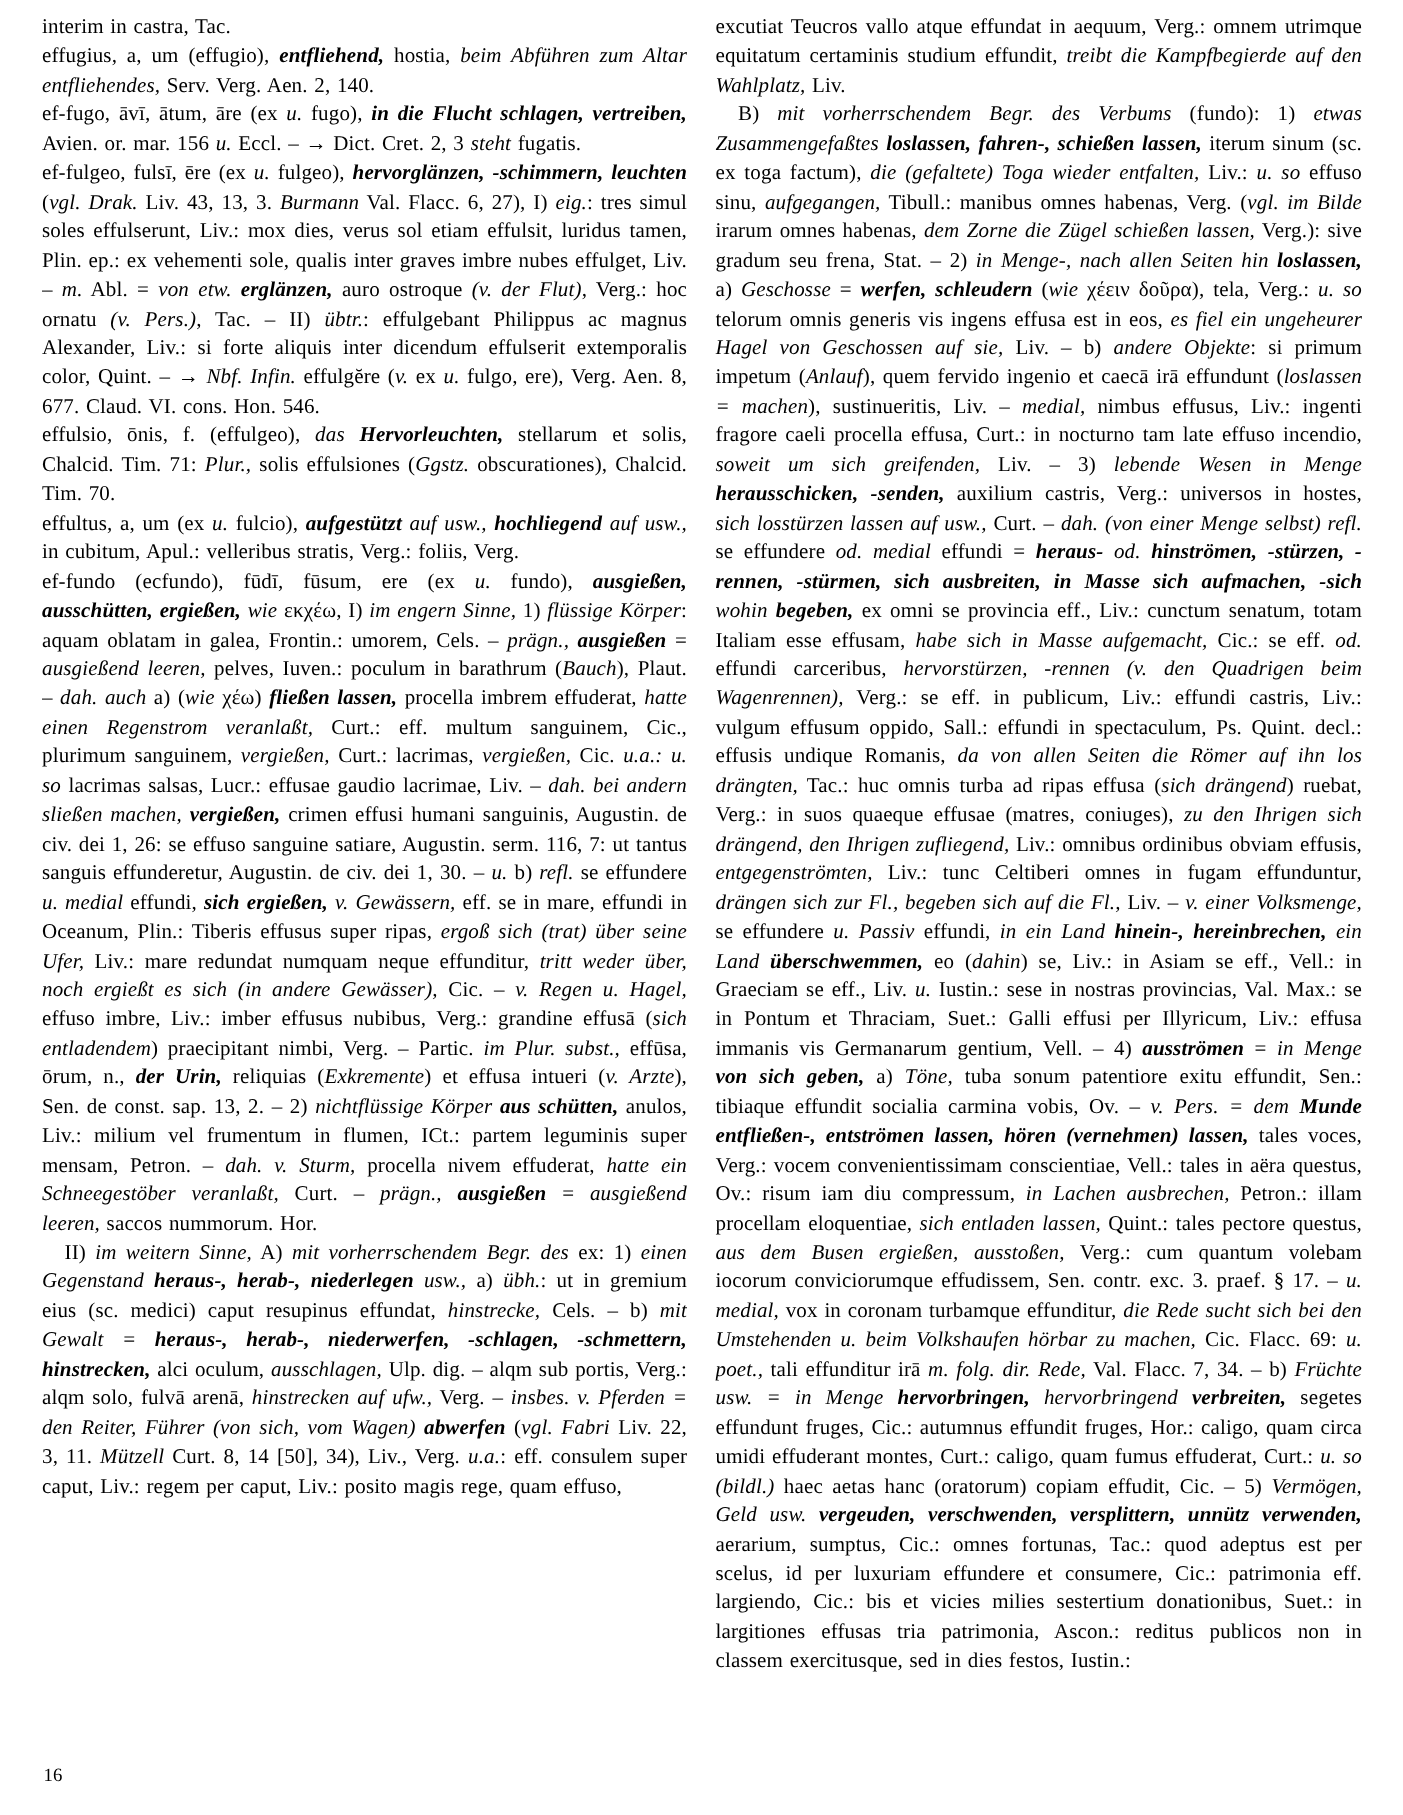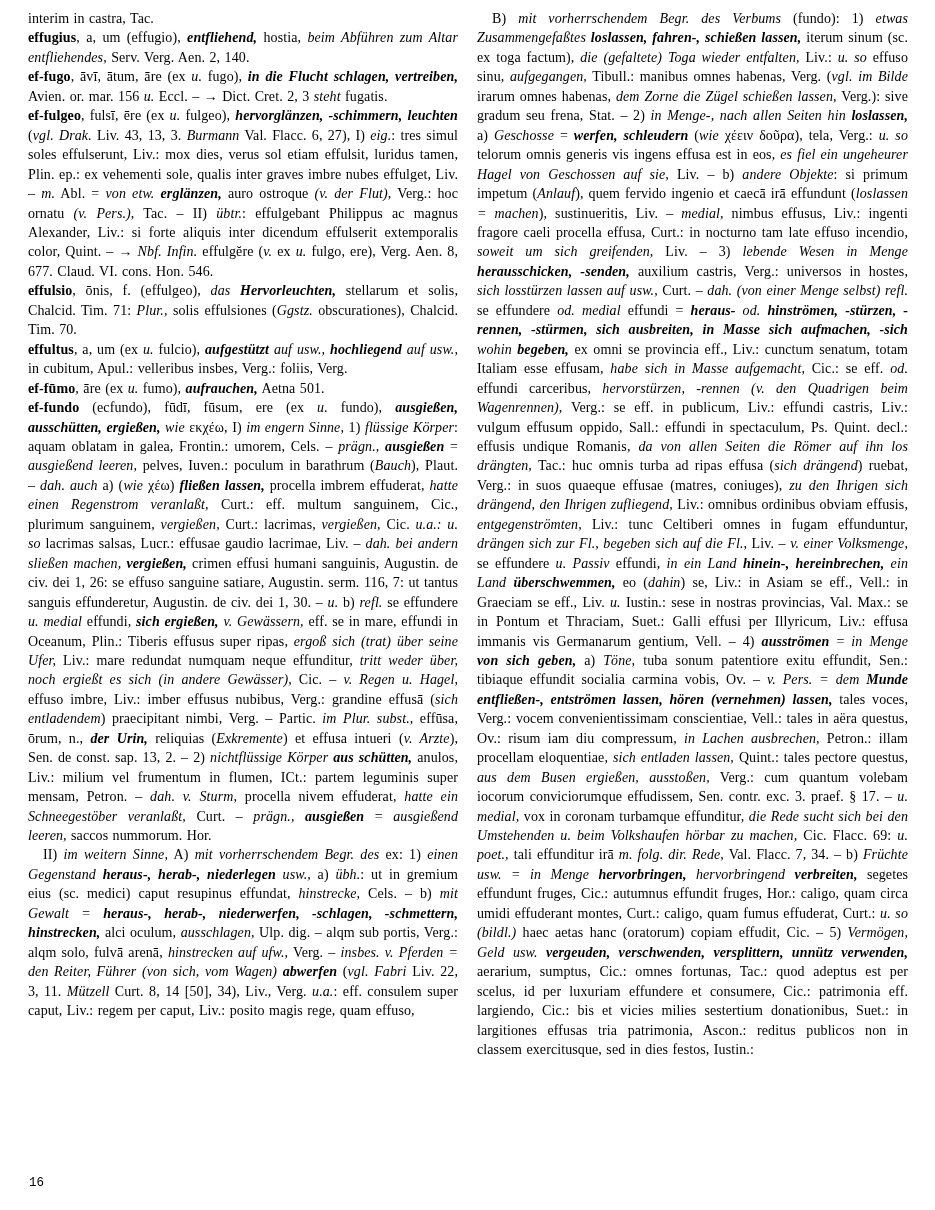--- a/index.html
+++ b/index.html
@@ -14,40 +14,40 @@
     position:absolute;top:9px;height:1166px;overflow:hidden;
     text-align:justify;
     font-size:14px;line-height:19.45px;
     letter-spacing:0.1px;word-spacing:0.8px;
   }
   .column-left{left:28px;width:430px;}
   .column-right{left:477px;width:431px;}
   p.para{margin:0;padding:0;}
   p.para.indent{text-indent:15px;}
   .s-n{font-weight:normal;font-style:normal;}
-  .s-b{font-weight:bold;font-style:normal;}
+  .s-b{font-weight:normal;font-style:normal;}
   .s-i{font-style:italic;font-weight:normal;}
   .s-bi{font-weight:bold;font-style:italic;}
   .page-number{
     position:absolute;left:29px;top:1176px;
-    font-size:12.5px;line-height:14px;font-family:Liberation Mono, monospace;
+    font-size:12.5px;line-height:14px;
   }
 </style>
 </head>
 <body>
 
 <div class="page">
   <div class="column column-left">
       <p class="para"><span class="s-n">interim in castra, Tac.</span></p>
       <p class="para"><span class="s-b">effugius</span><span class="s-n">, a, um (effugio), </span><span class="s-bi">entfliehend,</span><span class="s-n"> hostia, </span><span class="s-i">beim Abführen zum Altar entfliehendes,</span><span class="s-n"> Serv. Verg. Aen. 2, 140.</span></p>
       <p class="para"><span class="s-b">ef-fugo</span><span class="s-n">, āvī, ātum, āre (ex </span><span class="s-i">u.</span><span class="s-n"> fugo), </span><span class="s-bi">in die Flucht schlagen, vertreiben,</span><span class="s-n"> Avien. or. mar. 156 </span><span class="s-i">u.</span><span class="s-n"> Eccl. – → Dict. Cret. 2, 3 </span><span class="s-i">steht</span><span class="s-n"> fugatis.</span></p>
       <p class="para"><span class="s-b">ef-fulgeo</span><span class="s-n">, fulsī, ēre (ex </span><span class="s-i">u.</span><span class="s-n"> fulgeo), </span><span class="s-bi">hervorglänzen, -schimmern, leuchten</span><span class="s-n"> (</span><span class="s-i">vgl. Drak.</span><span class="s-n"> Liv. 43, 13, 3. </span><span class="s-i">Burmann</span><span class="s-n"> Val. Flacc. 6, 27), I) </span><span class="s-i">eig.</span><span class="s-n">: tres simul soles effulserunt, Liv.: mox dies, verus sol etiam effulsit, luridus tamen, Plin. ep.: ex vehementi sole, qualis inter graves imbre nubes effulget, Liv. – </span><span class="s-i">m.</span><span class="s-n"> Abl. = </span><span class="s-i">von etw.</span><span class="s-n"> </span><span class="s-bi">erglänzen,</span><span class="s-n"> auro ostroque </span><span class="s-i">(v. der Flut)</span><span class="s-n">, Verg.: hoc ornatu </span><span class="s-i">(v. Pers.)</span><span class="s-n">, Tac. – II) </span><span class="s-i">übtr.</span><span class="s-n">: effulgebant Philippus ac magnus Alexander, Liv.: si forte aliquis inter dicendum effulserit extemporalis color, Quint. – → </span><span class="s-i">Nbf. Infin.</span><span class="s-n"> effulgĕre (</span><span class="s-i">v.</span><span class="s-n"> ex </span><span class="s-i">u.</span><span class="s-n"> fulgo, ere), Verg. Aen. 8, 677. Claud. VI. cons. Hon. 546.</span></p>
       <p class="para"><span class="s-b">effulsio</span><span class="s-n">, ōnis, f. (effulgeo), </span><span class="s-i">das </span><span class="s-bi">Hervorleuchten,</span><span class="s-n"> stellarum et solis, Chalcid. Tim. 71: </span><span class="s-i">Plur.,</span><span class="s-n"> solis effulsiones (</span><span class="s-i">Ggstz.</span><span class="s-n"> obscurationes), Chalcid. Tim. 70.</span></p>
-      <p class="para"><span class="s-b">effultus</span><span class="s-n">, a, um (ex </span><span class="s-i">u.</span><span class="s-n"> fulcio), </span><span class="s-bi">aufgestützt</span><span class="s-i"> auf usw., </span><span class="s-bi">hochliegend</span><span class="s-i"> auf usw.,</span><span class="s-n"> in cubitum, Apul.: velleribus insbes, Verg.: foliis, Verg.</span></p>
-      <p class="para"><span class="s-b">ef-fūmo</span><span class="s-n">, āre (ex </span><span class="s-i">u.</span><span class="s-n"> fumo), </span><span class="s-bi">aufrauchen,</span><span class="s-n"> Aetna 501.</span></p>
+      <p class="para"><span class="s-b">effultus</span><span class="s-n">, a, um (ex </span><span class="s-i">u.</span><span class="s-n"> fulcio), </span><span class="s-bi">aufgestützt</span><span class="s-i"> auf usw., </span><span class="s-bi">hochliegend</span><span class="s-i"> auf usw.,</span><span class="s-n"> in cubitum, Apul.: velleribus stratis, Verg.: foliis, Verg.</span></p>
       <p class="para"><span class="s-b">ef-fundo</span><span class="s-n"> (ecfundo), fūdī, fūsum, ere (ex </span><span class="s-i">u.</span><span class="s-n"> fundo), </span><span class="s-bi">ausgießen, ausschütten, ergießen,</span><span class="s-n"> </span><span class="s-i">wie</span><span class="s-n"> εκχέω, I) </span><span class="s-i">im engern Sinne,</span><span class="s-n"> 1) </span><span class="s-i">flüssige Körper</span><span class="s-n">: aquam oblatam in galea, Frontin.: umorem, Cels. – </span><span class="s-i">prägn.,</span><span class="s-n"> </span><span class="s-bi">ausgießen</span><span class="s-n"> = </span><span class="s-i">ausgießend leeren,</span><span class="s-n"> pelves, Iuven.: poculum in barathrum (</span><span class="s-i">Bauch</span><span class="s-n">), Plaut. – </span><span class="s-i">dah. auch</span><span class="s-n"> a) (</span><span class="s-i">wie</span><span class="s-n"> χέω) </span><span class="s-bi">fließen lassen,</span><span class="s-n"> procella imbrem effuderat, </span><span class="s-i">hatte einen Regenstrom veranlaßt,</span><span class="s-n"> Curt.: eff. multum sanguinem, Cic., plurimum sanguinem, </span><span class="s-i">vergießen,</span><span class="s-n"> Curt.: lacrimas, </span><span class="s-i">vergießen,</span><span class="s-n"> Cic. </span><span class="s-i">u.a.: u. so</span><span class="s-n"> lacrimas salsas, Lucr.: effusae gaudio lacrimae, Liv. – </span><span class="s-i">dah. bei andern sließen machen,</span><span class="s-n"> </span><span class="s-bi">vergießen,</span><span class="s-n"> crimen effusi humani sanguinis, Augustin. de civ. dei 1, 26: se effuso sanguine satiare, Augustin. serm. 116, 7: ut tantus sanguis effunderetur, Augustin. de civ. dei 1, 30. – </span><span class="s-i">u.</span><span class="s-n"> b) </span><span class="s-i">refl.</span><span class="s-n"> se effundere </span><span class="s-i">u. medial</span><span class="s-n"> effundi, </span><span class="s-bi">sich ergießen,</span><span class="s-n"> </span><span class="s-i">v. Gewässern,</span><span class="s-n"> eff. se in mare, effundi in Oceanum, Plin.: Tiberis effusus super ripas, </span><span class="s-i">ergoß sich (trat) über seine Ufer,</span><span class="s-n"> Liv.: mare redundat numquam neque effunditur, </span><span class="s-i">tritt weder über, noch ergießt es sich (in andere Gewässer),</span><span class="s-n"> Cic. – </span><span class="s-i">v. Regen u. Hagel,</span><span class="s-n"> effuso imbre, Liv.: imber effusus nubibus, Verg.: grandine effusā (</span><span class="s-i">sich entladendem</span><span class="s-n">) praecipitant nimbi, Verg. – Partic. </span><span class="s-i">im Plur. subst.,</span><span class="s-n"> effūsa, ōrum, n., </span><span class="s-bi">der Urin,</span><span class="s-n"> reliquias (</span><span class="s-i">Exkremente</span><span class="s-n">) et effusa intueri (</span><span class="s-i">v. Arzte</span><span class="s-n">), Sen. de const. sap. 13, 2. – 2) </span><span class="s-i">nichtflüssige Körper</span><span class="s-n"> </span><span class="s-bi">aus schütten,</span><span class="s-n"> anulos, Liv.: milium vel frumentum in flumen, ICt.: partem leguminis super mensam, Petron. – </span><span class="s-i">dah. v. Sturm,</span><span class="s-n"> procella nivem effuderat, </span><span class="s-i">hatte ein Schneegestöber veranlaßt,</span><span class="s-n"> Curt. – </span><span class="s-i">prägn.,</span><span class="s-n"> </span><span class="s-bi">ausgießen</span><span class="s-n"> = </span><span class="s-i">ausgießend leeren,</span><span class="s-n"> saccos nummorum. Hor.</span></p>
       <p class="para indent"><span class="s-n">II) </span><span class="s-i">im weitern Sinne,</span><span class="s-n"> A) </span><span class="s-i">mit vorherrschendem Begr. des</span><span class="s-n"> ex: 1) </span><span class="s-i">einen Gegenstand</span><span class="s-n"> </span><span class="s-bi">heraus-, herab-, niederlegen</span><span class="s-n"> </span><span class="s-i">usw.,</span><span class="s-n"> a) </span><span class="s-i">übh.</span><span class="s-n">: ut in gremium eius (sc. medici) caput resupinus effundat, </span><span class="s-i">hinstrecke,</span><span class="s-n"> Cels. – b) </span><span class="s-i">mit Gewalt =</span><span class="s-n"> </span><span class="s-bi">heraus-, herab-, niederwerfen, -schlagen, -schmettern, hinstrecken,</span><span class="s-n"> alci oculum, </span><span class="s-i">ausschlagen,</span><span class="s-n"> Ulp. dig. – alqm sub portis, Verg.: alqm solo, fulvā arenā, </span><span class="s-i">hinstrecken auf ufw.,</span><span class="s-n"> Verg. – </span><span class="s-i">insbes. v. Pferden = den Reiter, Führer (von sich, vom Wagen)</span><span class="s-n"> </span><span class="s-bi">abwerfen</span><span class="s-n"> (</span><span class="s-i">vgl. Fabri</span><span class="s-n"> Liv. 22, 3, 11. </span><span class="s-i">Mützell</span><span class="s-n"> Curt. 8, 14 [50], 34), Liv., Verg. </span><span class="s-i">u.a.</span><span class="s-n">: eff. consulem super caput, Liv.: regem per caput, Liv.: posito magis rege, quam effuso, </span><span class="s-n"> </span></p>
     </div>
   <div class="column column-right">
+      <p class="para"><span class="s-n">excutiat Teucros vallo atque effundat in aequum, Verg.: omnem utrimque equitatum certaminis studium effundit, </span><span class="s-i">treibt die Kampfbegierde auf den Wahlplatz,</span><span class="s-n"> Liv.</span></p>
       <p class="para indent"><span class="s-n">B) </span><span class="s-i">mit vorherrschendem Begr. des Verbums</span><span class="s-n"> (fundo): 1) </span><span class="s-i">etwas Zusammengefaßtes</span><span class="s-n"> </span><span class="s-bi">loslassen, fahren-, schießen lassen,</span><span class="s-n"> iterum sinum (sc. ex toga factum), </span><span class="s-i">die (gefaltete) Toga wieder entfalten,</span><span class="s-n"> Liv.: </span><span class="s-i">u. so</span><span class="s-n"> effuso sinu, </span><span class="s-i">aufgegangen,</span><span class="s-n"> Tibull.: manibus omnes habenas, Verg. (</span><span class="s-i">vgl. im Bilde</span><span class="s-n"> irarum omnes habenas, </span><span class="s-i">dem Zorne die Zügel schießen lassen,</span><span class="s-n"> Verg.): sive gradum seu frena, Stat. – 2) </span><span class="s-i">in Menge-, nach allen Seiten hin</span><span class="s-n"> </span><span class="s-bi">loslassen,</span><span class="s-n"> a) </span><span class="s-i">Geschosse</span><span class="s-n"> = </span><span class="s-bi">werfen, schleudern</span><span class="s-n"> (</span><span class="s-i">wie</span><span class="s-n"> χέειν δοῦρα), tela, Verg.: </span><span class="s-i">u. so</span><span class="s-n"> telorum omnis generis vis ingens effusa est in eos, </span><span class="s-i">es fiel ein ungeheurer Hagel von Geschossen auf sie,</span><span class="s-n"> Liv. – b) </span><span class="s-i">andere Objekte</span><span class="s-n">: si primum impetum (</span><span class="s-i">Anlauf</span><span class="s-n">), quem fervido ingenio et caecā irā effundunt (</span><span class="s-i">loslassen = machen</span><span class="s-n">), sustinueritis, Liv. – </span><span class="s-i">medial,</span><span class="s-n"> nimbus effusus, Liv.: ingenti fragore caeli procella effusa, Curt.: in nocturno tam late effuso incendio, </span><span class="s-i">soweit um sich greifenden,</span><span class="s-n"> Liv. – 3) </span><span class="s-i">lebende Wesen in Menge</span><span class="s-n"> </span><span class="s-bi">herausschicken, -senden,</span><span class="s-n"> auxilium castris, Verg.: universos in hostes, </span><span class="s-i">sich losstürzen lassen auf usw.,</span><span class="s-n"> Curt. – </span><span class="s-i">dah. (von einer Menge selbst) refl.</span><span class="s-n"> se effundere </span><span class="s-i">od. medial</span><span class="s-n"> effundi = </span><span class="s-bi">heraus-</span><span class="s-n"> </span><span class="s-i">od.</span><span class="s-n"> </span><span class="s-bi">hinströmen, -stürzen, -rennen, -stürmen, sich ausbreiten, in Masse sich aufmachen, -sich</span><span class="s-n"> </span><span class="s-i">wohin</span><span class="s-n"> </span><span class="s-bi">begeben,</span><span class="s-n"> ex omni se provincia eff., Liv.: cunctum senatum, totam Italiam esse effusam, </span><span class="s-i">habe sich in Masse aufgemacht,</span><span class="s-n"> Cic.: se eff. </span><span class="s-i">od.</span><span class="s-n"> effundi carceribus, </span><span class="s-i">hervorstürzen, -rennen (v. den Quadrigen beim Wagenrennen),</span><span class="s-n"> Verg.: se eff. in publicum, Liv.: effundi castris, Liv.: vulgum effusum oppido, Sall.: effundi in spectaculum, Ps. Quint. decl.: effusis undique Romanis, </span><span class="s-i">da von allen Seiten die Römer auf ihn los drängten,</span><span class="s-n"> Tac.: huc omnis turba ad ripas effusa (</span><span class="s-i">sich drängend</span><span class="s-n">) ruebat, Verg.: in suos quaeque effusae (matres, coniuges), </span><span class="s-i">zu den Ihrigen sich drängend, den Ihrigen zufliegend,</span><span class="s-n"> Liv.: omnibus ordinibus obviam effusis, </span><span class="s-i">entgegenströmten,</span><span class="s-n"> Liv.: tunc Celtiberi omnes in fugam effunduntur, </span><span class="s-i">drängen sich zur Fl., begeben sich auf die Fl.,</span><span class="s-n"> Liv. – </span><span class="s-i">v. einer Volksmenge,</span><span class="s-n"> se effundere </span><span class="s-i">u. Passiv</span><span class="s-n"> effundi, </span><span class="s-i">in ein Land</span><span class="s-n"> </span><span class="s-bi">hinein-, hereinbrechen,</span><span class="s-n"> </span><span class="s-i">ein Land</span><span class="s-n"> </span><span class="s-bi">überschwemmen,</span><span class="s-n"> eo (</span><span class="s-i">dahin</span><span class="s-n">) se, Liv.: in Asiam se eff., Vell.: in Graeciam se eff., Liv. </span><span class="s-i">u.</span><span class="s-n"> Iustin.: sese in nostras provincias, Val. Max.: se in Pontum et Thraciam, Suet.: Galli effusi per Illyricum, Liv.: effusa immanis vis Germanarum gentium, Vell. – 4) </span><span class="s-bi">ausströmen</span><span class="s-n"> = </span><span class="s-i">in Menge</span><span class="s-n"> </span><span class="s-bi">von sich geben,</span><span class="s-n"> a) </span><span class="s-i">Töne,</span><span class="s-n"> tuba sonum patentiore exitu effundit, Sen.: tibiaque effundit socialia carmina vobis, Ov. – </span><span class="s-i">v. Pers. = dem</span><span class="s-n"> </span><span class="s-bi">Munde entfließen-, entströmen lassen, hören (vernehmen) lassen,</span><span class="s-n"> tales voces, Verg.: vocem convenientissimam conscientiae, Vell.: tales in aëra questus, Ov.: risum iam diu compressum, </span><span class="s-i">in Lachen ausbrechen,</span><span class="s-n"> Petron.: illam procellam eloquentiae, </span><span class="s-i">sich entladen lassen,</span><span class="s-n"> Quint.: tales pectore questus, </span><span class="s-i">aus dem Busen ergießen, ausstoßen,</span><span class="s-n"> Verg.: cum quantum volebam iocorum conviciorumque effudissem, Sen. contr. exc. 3. praef. § 17. – </span><span class="s-i">u. medial,</span><span class="s-n"> vox in coronam turbamque effunditur, </span><span class="s-i">die Rede sucht sich bei den Umstehenden u. beim Volkshaufen hörbar zu machen,</span><span class="s-n"> Cic. Flacc. 69: </span><span class="s-i">u. poet.,</span><span class="s-n"> tali effunditur irā </span><span class="s-i">m. folg. dir. Rede,</span><span class="s-n"> Val. Flacc. 7, 34. – b) </span><span class="s-i">Früchte usw. = in Menge</span><span class="s-n"> </span><span class="s-bi">hervorbringen,</span><span class="s-n"> </span><span class="s-i">hervorbringend</span><span class="s-n"> </span><span class="s-bi">verbreiten,</span><span class="s-n"> segetes effundunt fruges, Cic.: autumnus effundit fruges, Hor.: caligo, quam circa umidi effuderant montes, Curt.: caligo, quam fumus effuderat, Curt.: </span><span class="s-i">u. so (bildl.)</span><span class="s-n"> haec aetas hanc (oratorum) copiam effudit, Cic. – 5) </span><span class="s-i">Vermögen, Geld usw.</span><span class="s-n"> </span><span class="s-bi">vergeuden, verschwenden, versplittern, unnütz verwenden,</span><span class="s-n"> aerarium, sumptus, Cic.: omnes fortunas, Tac.: quod adeptus est per scelus, id per luxuriam effundere et consumere, Cic.: patrimonia eff. largiendo, Cic.: bis et vicies milies sestertium donationibus, Suet.: in largitiones effusas tria patrimonia, Ascon.: reditus publicos non in classem exercitusque, sed in dies festos, Iustin.: </span></p>
     </div>
   <div class="page-number">16</div>
 </div>
 
 </body></html>

